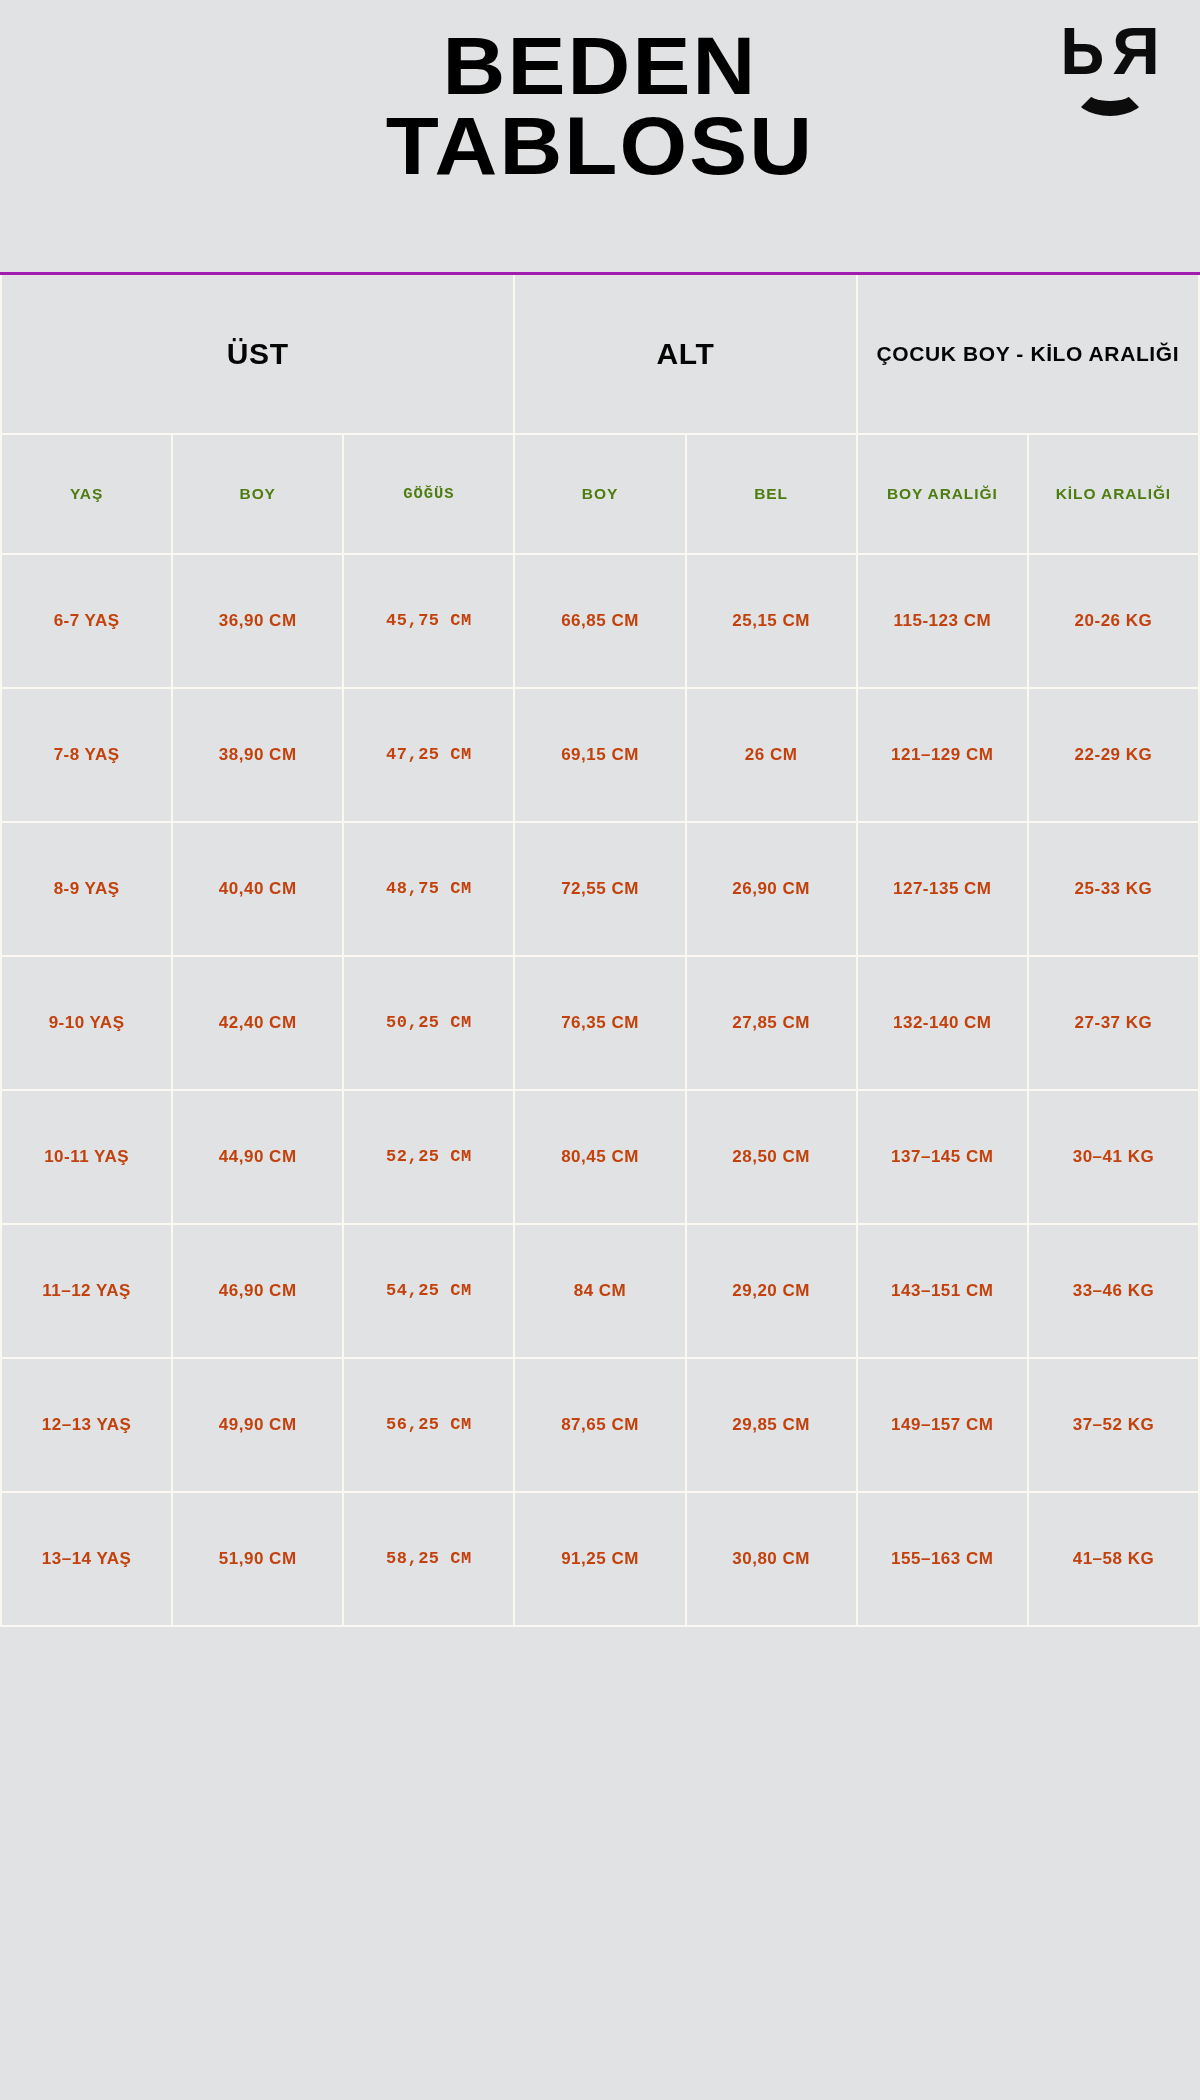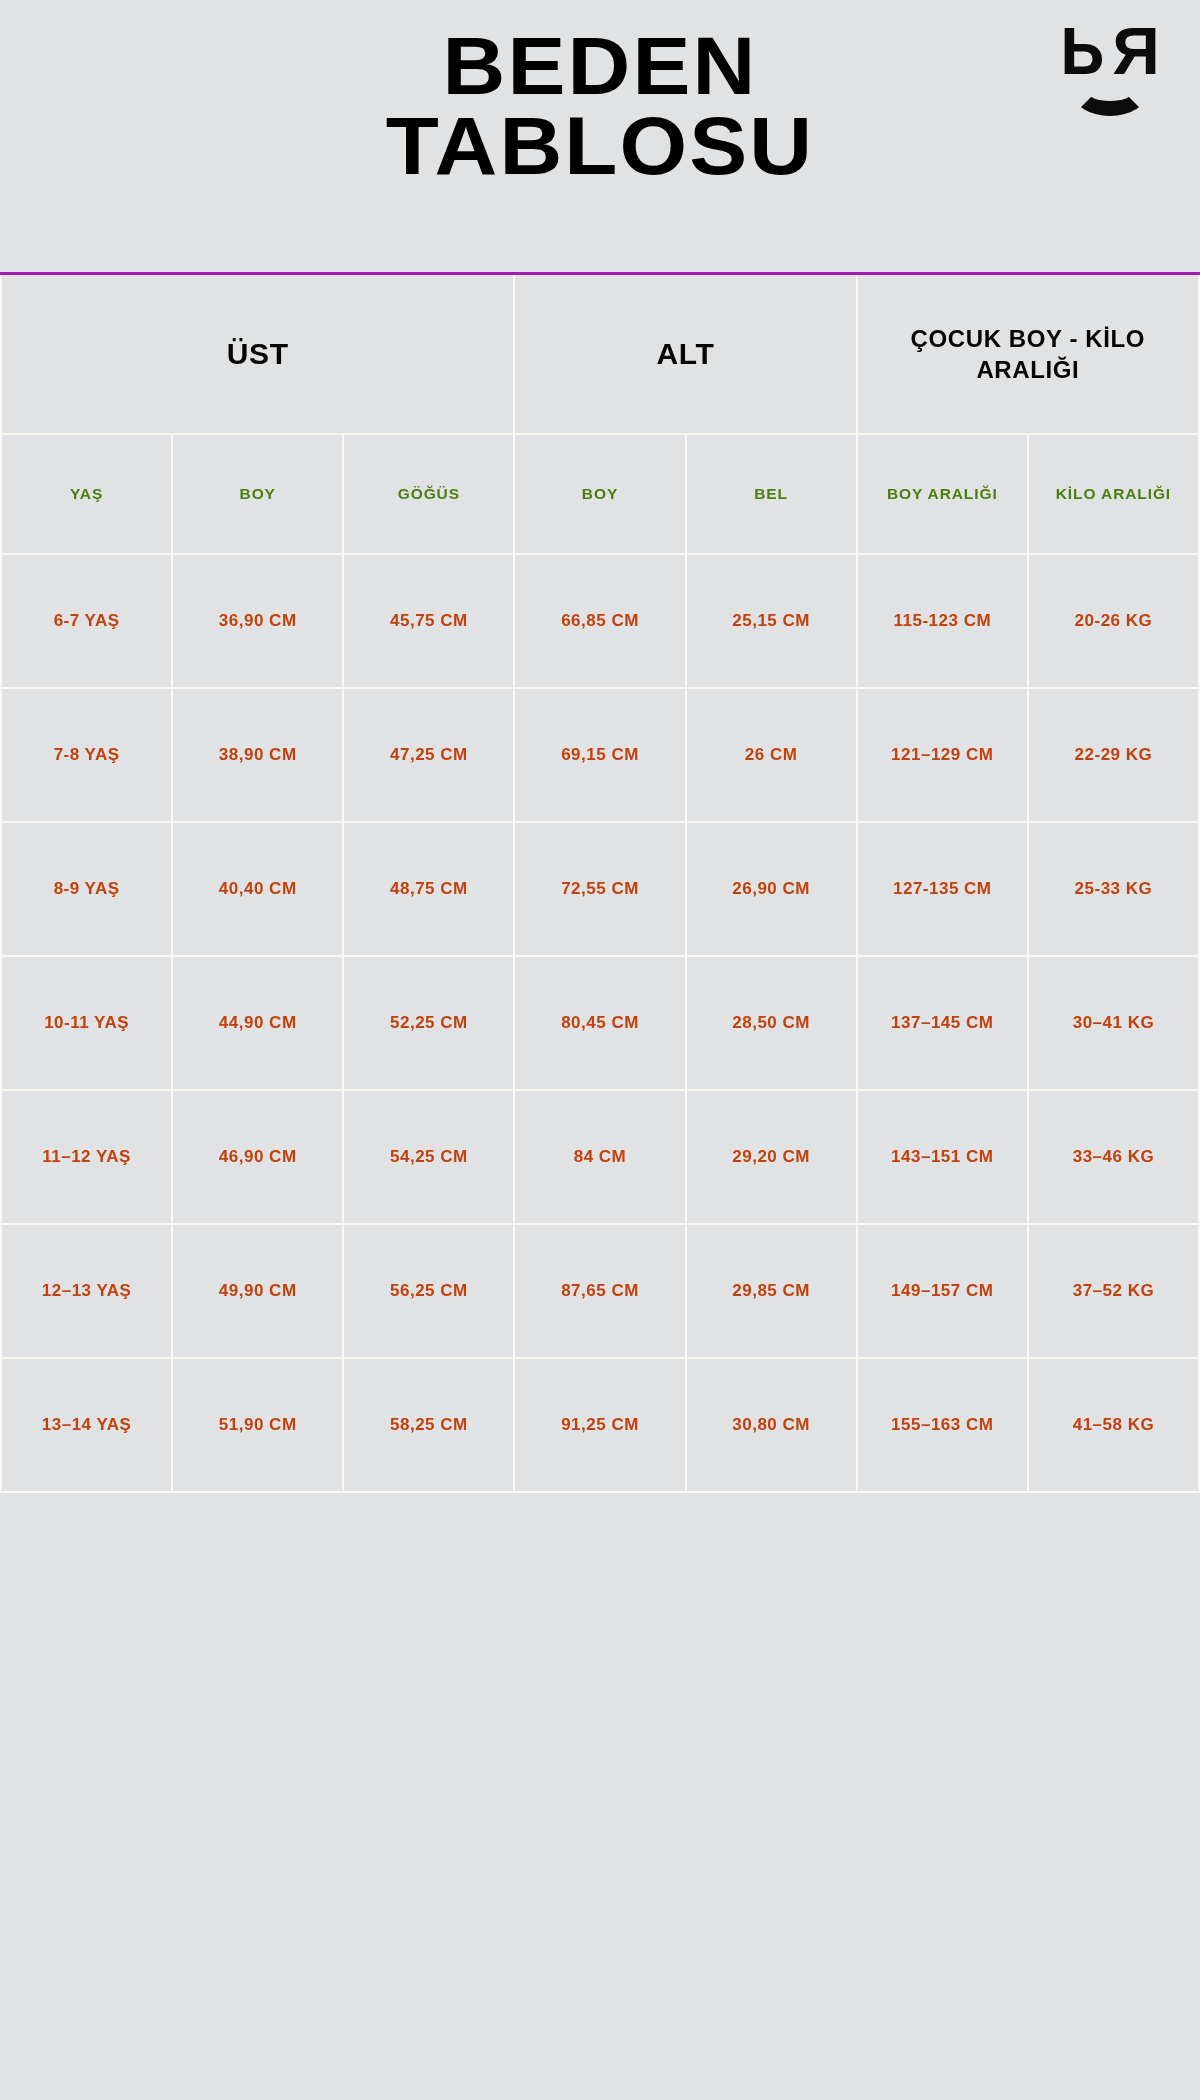--- a/index.html
+++ b/index.html
@@ -93,21 +93,21 @@
   .table tr:first-child td { border-top: 3px solid #a21caf; }
 
   
   .grp {
     height: 158px;
     font-weight: 700;
     color: #050505;
     letter-spacing: 0.6px;
   }
   .grp-big { font-size: 30px; }
-  .grp-small { font-size: 24px; line-height: 1.3; padding: 0 14px; }
+  .grp-small { font-size: 21px; line-height: 1.3; padding: 0 14px; }
 
   
   .colh {
     height: 118px;
     font-weight: 700;
     font-size: 15.5px;
     letter-spacing: 0.9px;
     color: #4d7c0f;
     line-height: 1.45;
     padding: 0 6px;
@@ -119,21 +119,21 @@
     font-weight: 700;
     font-size: 17px;
     letter-spacing: 0.5px;
     color: #c2410c;
     line-height: 1.45;
     padding: 0 4px;
   }
 
   .c0 { width: 127px; }
   .c1 { width: 123px; }
-  .c2 { width: 125px; }
+  .c2 { width: 125px; font-family: Liberation Mono, monospace; }
   .c3 { width: 135px; }
   .c4 { width: 130px; margin-left: 8px; }
   .c5 { width: 141px; }
   .c6 { width: 119px; }
 </style>
 </head>
 <body>
 
 <div class="page">
 
@@ -192,20 +192,29 @@
       <tr>
         <td class="cell c0">8-9 YAŞ</td>
         <td class="cell c1">40,40 CM</td>
         <td class="cell c2">48,75 CM</td>
         <td class="cell c3">72,55 CM</td>
         <td class="cell c4">26,90 CM</td>
         <td class="cell c5">127-135 CM</td>
         <td class="cell c6">25-33 KG</td>
       </tr>
 
+      <tr>
+        <td class="cell c0">9-10 YAŞ</td>
+        <td class="cell c1">42,40 CM</td>
+        <td class="cell c2">50,25 CM</td>
+        <td class="cell c3">76,35 CM</td>
+        <td class="cell c4">27,85 CM</td>
+        <td class="cell c5">132-140 CM</td>
+        <td class="cell c6">27-37 KG</td>
+      </tr>
 
       <tr>
         <td class="cell c0">10-11 YAŞ</td>
         <td class="cell c1">44,90 CM</td>
         <td class="cell c2">52,25 CM</td>
         <td class="cell c3">80,45 CM</td>
         <td class="cell c4">28,50 CM</td>
         <td class="cell c5">137–145 CM</td>
         <td class="cell c6">30–41 KG</td>
       </tr>

